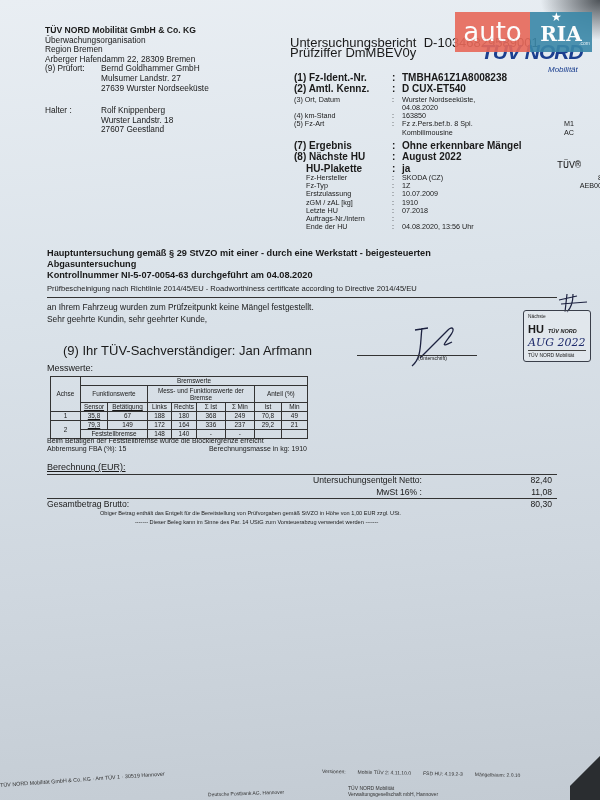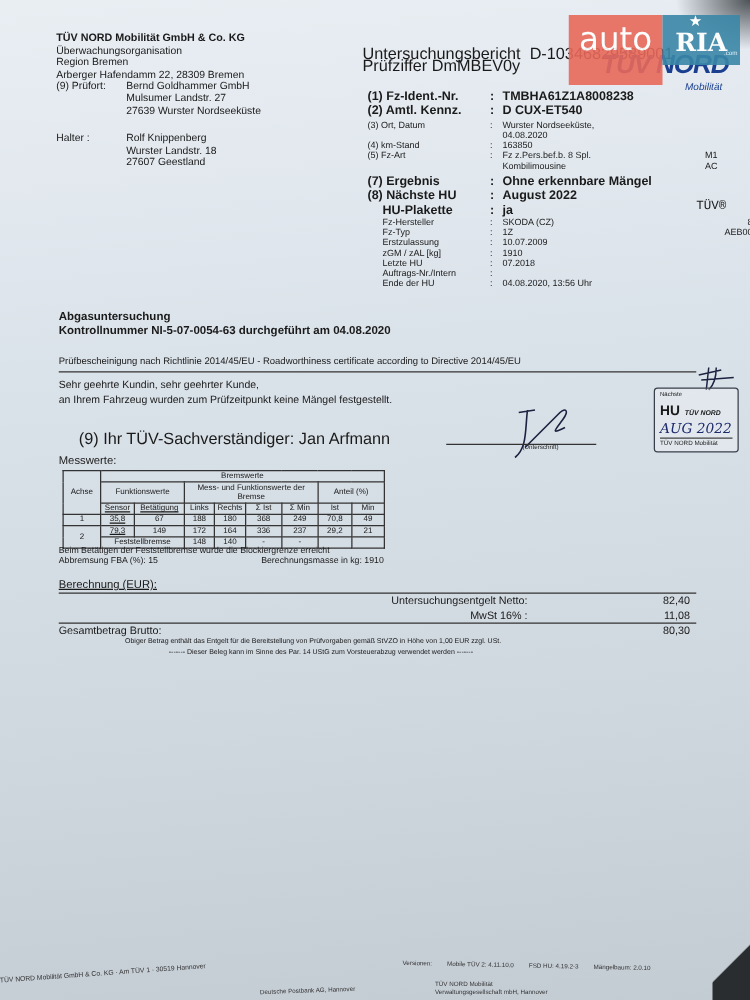--- a/index.html
+++ b/index.html
@@ -14,21 +14,21 @@
   .issuer { left: 45px; top: 26px; font-size: 8.3px; line-height: 9.6px; }
   .issuer .company { font-weight: bold; font-size: 8.6px; }
   .issuer .row { display: flex; }
   .issuer .lbl { width: 56px; }
   .holder { left: 45px; top: 106px; font-size: 8.3px; line-height: 9.6px; }
   .holder .row { display: flex; }
   .holder .lbl { width: 56px; }
 
   .report { left: 290px; top: 38px; font-size: 13px; line-height: 10px; }
   .logo-area { left: 455px; top: 10px; width: 145px; height: 70px; }
-  .ria-red { position: absolute; left: 0; top: 2px; width: 75px; height: 56px; background: #e8695a; opacity: 0.9;
+  .ria-red { position: absolute; left: 0; top: 2px; width: 75px; height: 40px; background: #e8695a; opacity: 0.9;
              color: #fff; font-size: 26px; line-height: 40px; text-align: center; font-family: "DejaVu Sans", sans-serif; }
   .ria-blue { position: absolute; left: 75px; top: 2px; width: 62px; height: 40px; background: #3b88a8; opacity: 0.9;
               color: #fff; font-family: "DejaVu Serif", serif; font-weight: bold; font-size: 20px; line-height: 44px; text-align: center; }
   .ria-star { position: absolute; left: 96px; top: 0; color: #fff; font-size: 12px; }
   .ria-com { position: absolute; right: 10px; top: 30px; color: #e0eef5; font-size: 5px; }
   .tuv-logo { position: absolute; left: 26px; top: 30px; font-size: 21px; font-weight: bold; font-style: italic; color: #1b3f8f; letter-spacing: -1px; }
   .mobilitaet { position: absolute; left: 93px; top: 55px; font-size: 8px; font-style: italic; color: #1b3f8f; }
 
   .vdata { left: 258px; top: 72px; width: 330px; margin-left: 36px; }
   .vrow { display: flex; align-items: flex-start; }
@@ -221,29 +221,30 @@
   <div class="vrow small indent">
     <div class="k" style="width:86px">Ende der HU</div>
       <div class="c">:</div>
     <div class="v">04.08.2020, 13:56 Uhr</div>
   </div>
 </div>
 
 <div class="abs tuv-mark">TÜV®</div>
 
 <div class="abs heading">
+  <div>Hauptuntersuchung gemäß § 29 StVZO mit einer - durch eine Werkstatt - beigesteuerten</div>
   <div>Abgasuntersuchung</div>
   <div>Kontrollnummer NI-5-07-0054-63 durchgeführt am 04.08.2020</div>
 </div>
 <div class="abs cert">Prüfbescheinigung nach Richtlinie 2014/45/EU - Roadworthiness certificate according to Directive 2014/45/EU</div>
 <div class="abs hr1"></div>
 
 <div class="abs greeting">
+  <div>an Ihrem Fahrzeug wurden zum Prüfzeitpunkt keine Mängel festgestellt.</div>
   <div>Sehr geehrte Kundin, sehr geehrter Kunde,</div>
-  <div>an Ihrem Fahrzeug wurden zum Prüfzeitpunkt keine Mängel festgestellt.</div>
 </div>
 <div class="abs expert">(9) Ihr TÜV-Sachverständiger: Jan Arfmann</div>
 
 <svg class="abs sig-svg" width="80" height="60">
   <path d="M15 12 L28 10 M22 10 C20 25 22 40 12 48 M20 40 C30 30 40 20 48 12 C52 8 56 10 50 18 C44 26 40 30 52 24" stroke="#1d2240" stroke-width="1.3" fill="none"></path>
 </svg>
 <div class="abs sig-line"></div>
 <div class="abs sig-label">(Unterschrift)</div>
 
 <svg class="abs initials" width="40" height="24">

